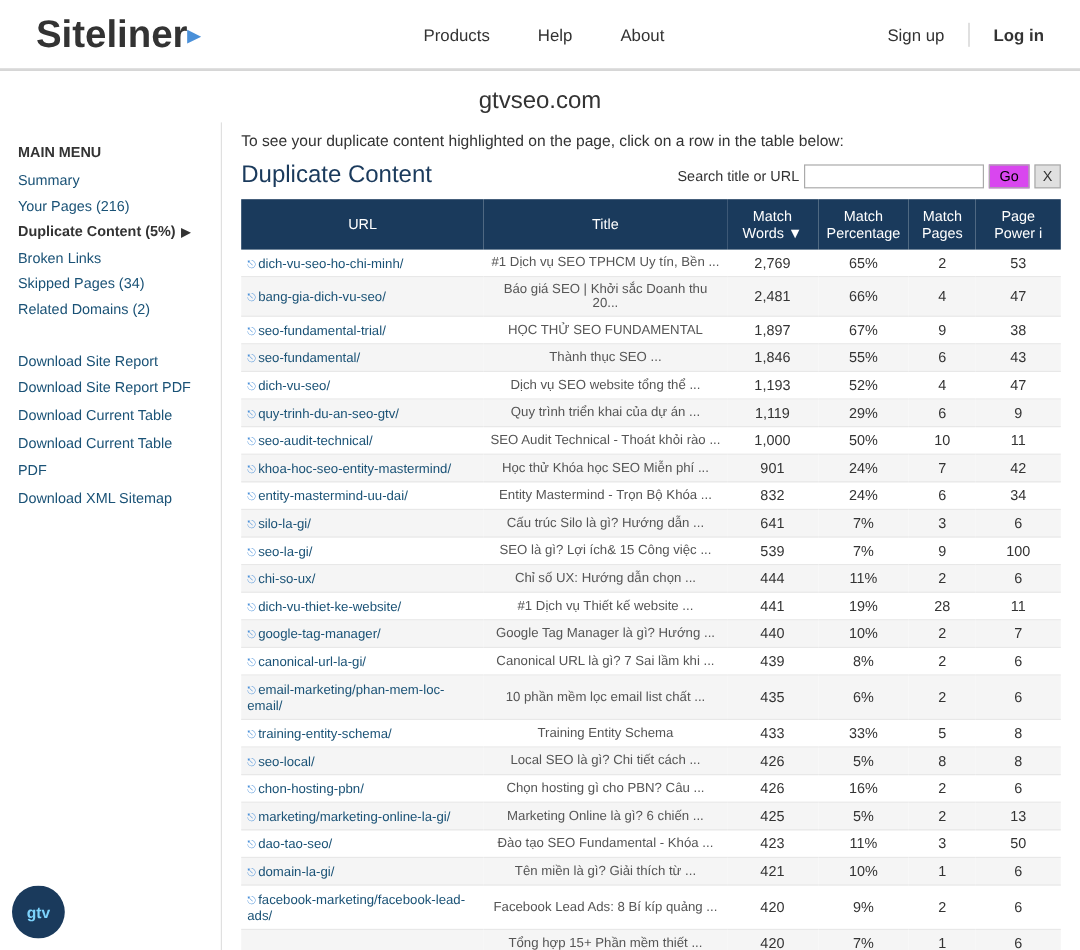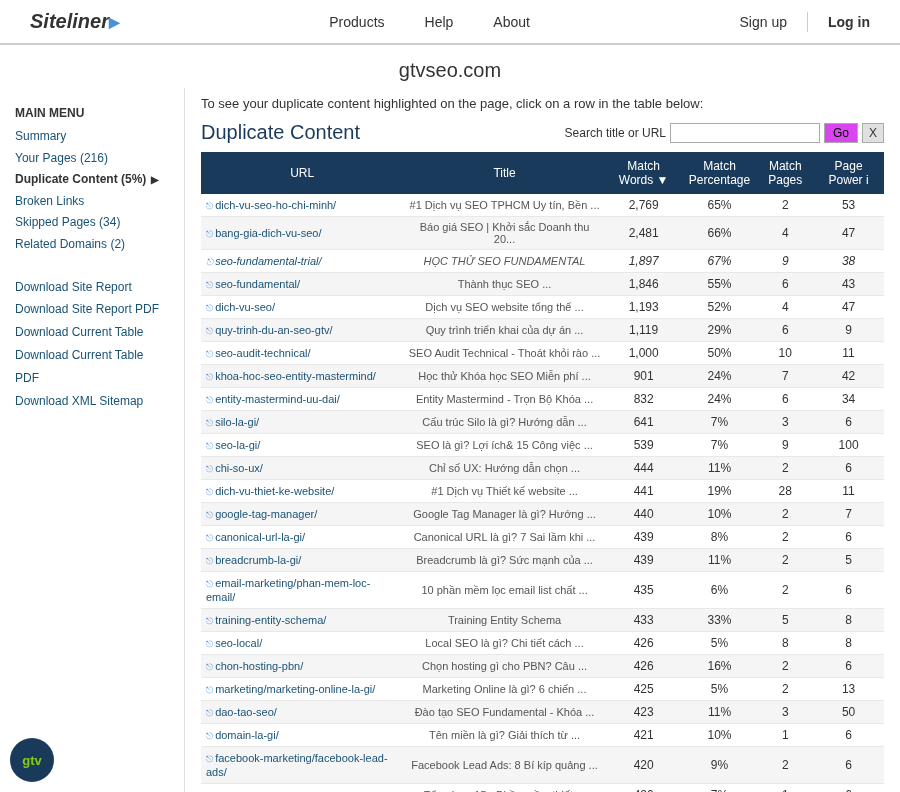--- a/index.html
+++ b/index.html
@@ -55,28 +55,28 @@
     #dup-table tbody tr { border-bottom: 1px solid #e8e8e8; }
     #dup-table tbody tr:nth-child(even) { background: #f5f5f5; }
     #dup-table tbody td { padding: 4px 5px; vertical-align: middle; }
     .url-cell { color: #1a5276; }
     .url-cell a { color: #1a5276; text-decoration: none; font-size: 11px; }
     .ext-icon { font-size: 9px; color: #4a90d9; margin-right: 2px; }
     .num-cell { text-align: center; color: #333; }
     .title-cell { color: #555; font-size: 11px; text-align: center; }
 
     
-    #gtv-logo { position: fixed; bottom: 10px; left: 10px; width: 44px; height: 44px; border-radius: 50%; background: #1a3a5c; display: flex; align-items: center; justify-content: center; color: #84cc16; font-size: 13px; font-weight: bold; }
+    #gtv-logo { position: fixed; bottom: 10px; left: 10px; width: 44px; height: 44px; border-radius: 50%; background: #1a3a5c; display: flex; align-items: center; justify-content: center; color: #7dd3fc; font-size: 13px; font-weight: bold; }
   </style>
 </head>
 <body>
 
 <div id="header">
   <div id="logo">
-    <span style="font-size:20px; font-weight:bold; color:#333;font-style:italic;">Siteliner</span>
+    <span style="font-size:32px; font-weight:bold; color:#333;">Siteliner</span>
       <span style="color:#4a90d9; font-size:14px; vertical-align:super;">▶</span>
   </div>
   <nav>
     <a href="#">Products</a>
     <a href="#">Help</a>
     <a href="#">About</a>
   </nav>
   <div class="nav-right">
     <a href="#">Sign up</a>
     <div class="nav-divider"></div>
@@ -146,21 +146,21 @@
           <tr style="cursor: pointer;">
     <td class="url-cell">
       <span class="ext-icon">⎋</span><a href="#">bang-gia-dich-vu-seo/</a>
     </td>
     <td class="title-cell">Báo giá SEO | Khởi sắc Doanh thu 20...</td>
     <td class="num-cell">2,481</td>
     <td class="num-cell">66%</td>
     <td class="num-cell">4</td>
     <td class="num-cell">47</td>
   </tr>
-          <tr style="cursor: pointer; font-style: italic;">
+          <tr style="cursor: pointer;">
     <td class="url-cell">
       <span class="ext-icon">⎋</span><a href="#">seo-fundamental-trial/</a>
     </td>
     <td class="title-cell">HỌC THỬ SEO FUNDAMENTAL</td>
     <td class="num-cell">1,897</td>
     <td class="num-cell">67%</td>
     <td class="num-cell">9</td>
     <td class="num-cell">38</td>
   </tr>
           <tr style="cursor: pointer;">
@@ -278,30 +278,20 @@
       <span class="ext-icon">⎋</span><a href="#">canonical-url-la-gi/</a>
     </td>
     <td class="title-cell">Canonical URL là gì? 7 Sai lầm khi ...</td>
     <td class="num-cell">439</td>
     <td class="num-cell">8%</td>
     <td class="num-cell">2</td>
     <td class="num-cell">6</td>
   </tr>
           <tr style="cursor: pointer;">
     <td class="url-cell">
-      <span class="ext-icon">⎋</span><a href="#">breadcrumb-la-gi/</a>
-    </td>
-    <td class="title-cell">Breadcrumb là gì? Sức mạnh của ...</td>
-    <td class="num-cell">439</td>
-    <td class="num-cell">11%</td>
-    <td class="num-cell">2</td>
-    <td class="num-cell">5</td>
-  </tr>
-          <tr style="cursor: pointer;">
-    <td class="url-cell">
       <span class="ext-icon">⎋</span><a href="#">email-marketing/phan-mem-loc-email/</a>
     </td>
     <td class="title-cell">10 phần mềm lọc email list chất ...</td>
     <td class="num-cell">435</td>
     <td class="num-cell">6%</td>
     <td class="num-cell">2</td>
     <td class="num-cell">6</td>
   </tr>
           <tr style="cursor: pointer;">
     <td class="url-cell">

